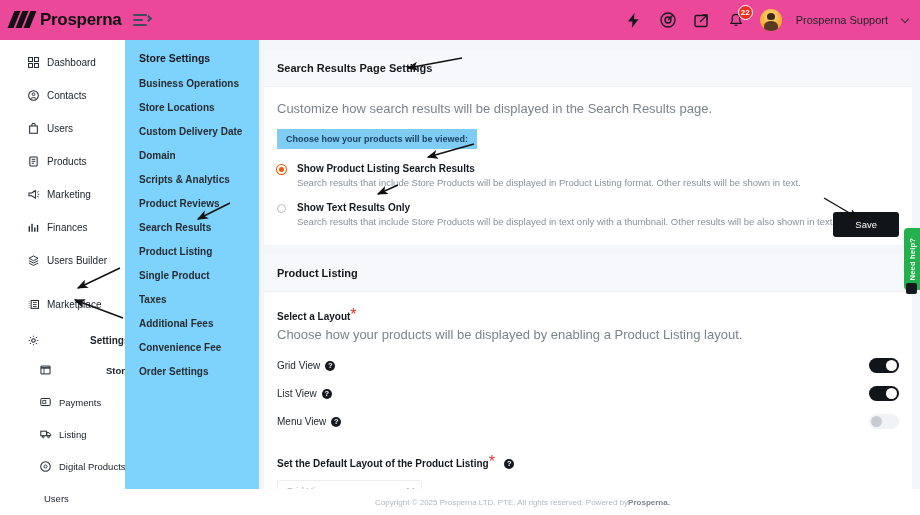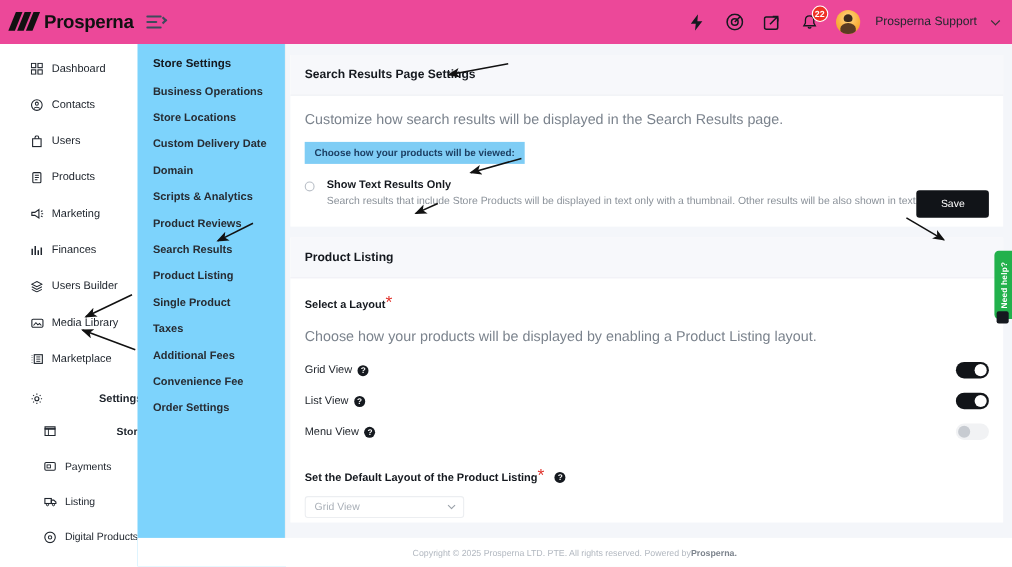--- a/index.html
+++ b/index.html
@@ -302,29 +302,20 @@
             <path d="M6 1 L11 3.6 L6 6.2 L1 3.6 Z" fill="none" stroke="#20262e" stroke-width="1"></path>
             <path d="M1 6.2 L6 8.8 L11 6.2" fill="none" stroke="#20262e" stroke-width="1"></path>
             <path d="M1 8.8 L6 11.4 L11 8.8" fill="none" stroke="#20262e" stroke-width="1"></path>
           </svg>
       </span>
       <span class="nlabel">Users Builder</span>
       <span class="chev"></span>
     </div>
     <div class="nav-spacer"></div>
 
-    <div class="nav-item">
-      <span class="nic">
-        <svg class="ico" width="12" height="11" viewBox="0 0 13 12">
-            <rect x="1" y="2.4" width="11" height="8" rx="1.2" fill="none" stroke="#20262e" stroke-width="1.1"></rect>
-            <path d="M2.6 8.6 L5 5.8 L7 8 L8.6 6.6 L10.4 8.6" fill="none" stroke="#20262e" stroke-width="1"></path>
-          </svg>
-      </span>
-      <span class="nlabel">Media Library</span>
-    </div>
     <div class="nav-spacer"></div>
 
     <div class="nav-item">
       <span class="nic">
         <svg class="ico" width="12" height="11" viewBox="0 0 13 12">
             <rect x="3.4" y="1.6" width="8" height="8.6" fill="none" stroke="#20262e" stroke-width="1.1"></rect>
             <path d="M5.4 3.8 H9.4 M5.4 6 H9.4 M5.4 8.2 H9.4" stroke="#20262e" stroke-width="0.9"></path>
             <path d="M1.2 2.2 V2.6 M1.2 4.4 V4.8 M1.2 6.6 V7 M1.2 8.8 V9.2" stroke="#20262e" stroke-width="1.2"></path>
           </svg>
       </span>
@@ -418,40 +409,47 @@
   </div>
 
   <div class="main">
 
     <div class="card">
       <div class="card-head">Search Results Page Settings</div>
       <div class="card-body">
         <div class="desc">Customize how search results will be displayed in the Search Results page.</div>
         <div class="hl">Choose how your products will be viewed:</div>
 
+        <div class="radio-row">
+          <div class="radio on"></div>
+          <div class="radio-txt">
+            <div class="radio-label">Show Product Listing Search Results</div>
+            <div class="radio-sub">Search results that include Store Products will be displayed in Product Listing format. Other results will be shown in text.</div>
+          </div>
+        </div>
 
         <div class="radio-row">
           <div class="radio"></div>
           <div class="radio-txt">
             <div class="radio-label">Show Text Results Only</div>
             <div class="radio-sub">Search results that include Store Products will be displayed in text only with a thumbnail. Other results will be also shown in text.</div>
           </div>
         </div>
 
         <button class="save-btn">Save</button>
       </div>
     </div>
 
     <div class="card">
       <div class="card-head">Product Listing</div>
       <div class="card-body" style="padding-bottom:4px;">
         <div>
           <span class="label-bold">Select a Layout</span><span class="req">*</span>
         </div>
-        <div class="desc" style="margin-top:13px;">Choose how your products will be displayed by enabling a Product Listing layout.</div>
+        <div class="desc" style="margin-top:3px;">Choose how your products will be displayed by enabling a Product Listing layout.</div>
 
         <div class="toggle-row" style="margin-top:16px;">
           <span class="toggle-lbl">Grid View</span>
           <span class="help-ic">?</span>
           <div class="tgl on">
               <div class="knob"></div>
             </div>
         </div>
         <div class="toggle-row">
           <span class="toggle-lbl">List View</span>

